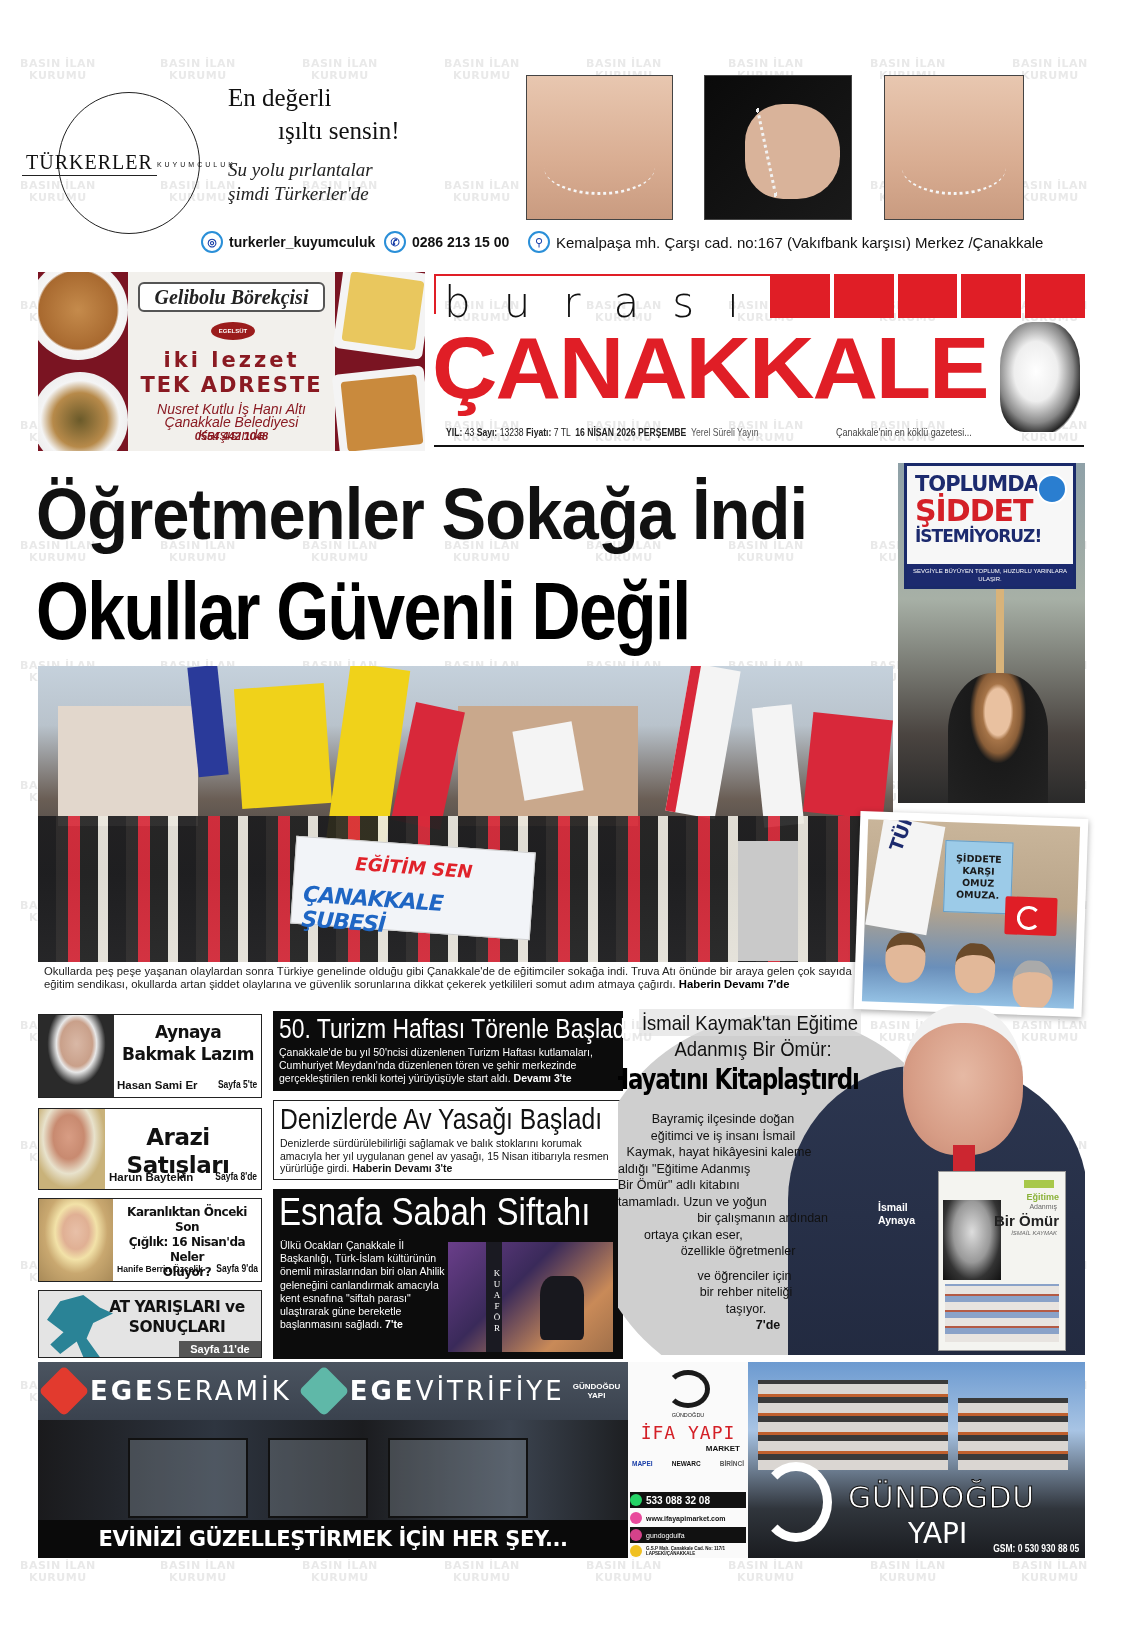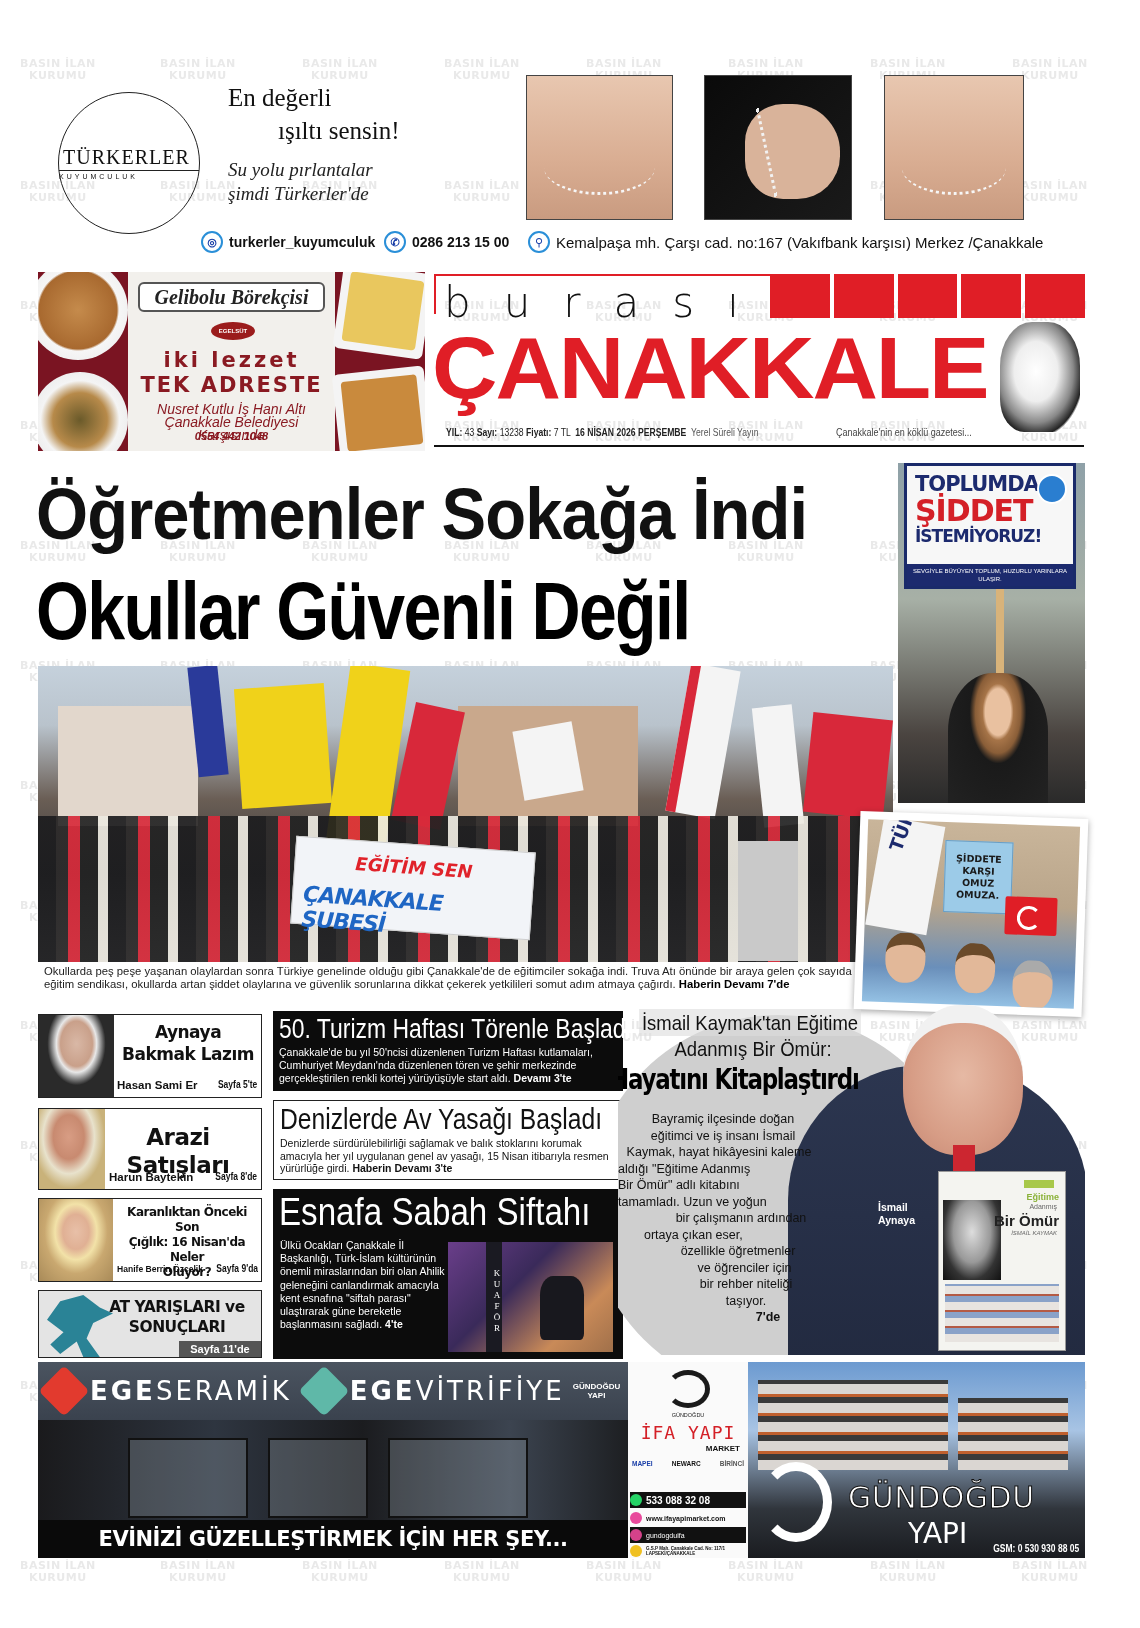--- a/index.html
+++ b/index.html
@@ -4,21 +4,21 @@
 <style>
   * { box-sizing: border-box; margin: 0; padding: 0; }
   html, body { width: 1140px; height: 1628px; background: #ffffff; overflow: hidden; }
   body { position: relative; font-family: "Liberation Sans", sans-serif; color: #111; }
   .abs { position: absolute; }
 
   
   .wm { position: absolute; font-family: "DejaVu Sans", sans-serif; font-weight: bold; font-size: 11px; line-height: 12px; color: #e9e9e9; text-align: center; letter-spacing: 0.5px; pointer-events: none; }
 
   
-  .tk-circle { left: 58px; top: 92px; width: 142px; height: 142px; border: 1.5px solid #222; border-radius: 50%; display: flex; flex-direction: column; justify-content: center; }
+  .tk-circle { left: 58px; top: 92px; width: 142px; height: 142px; border: 1.5px solid #222; border-radius: 50%; display: flex; flex-direction: row; align-items: center; justify-content: center; }
   .tk-name { font-family: "Liberation Serif", serif; font-size: 20px; letter-spacing: 1px; border-bottom: 1px solid #222; padding: 0 4px 1px; }
   .tk-sub { font-family: "Liberation Sans", sans-serif; font-size: 7px; letter-spacing: 3px; margin-top: 2px; }
   .tk-slogan1 { left: 228px; top: 84px; font-family: "Liberation Serif", serif; font-size: 25px; color: #111; }
   .tk-slogan2 { left: 278px; top: 117px; font-family: "Liberation Serif", serif; font-size: 25px; color: #111; }
   .tk-slogan3 { left: 228px; top: 158px; font-family: "Liberation Serif", serif; font-style: italic; font-size: 19px; line-height: 24px; color: #222; }
   .jewel { top: 75px; height: 145px; background: linear-gradient(180deg,#e8c7b0 0%,#d9ad92 60%,#c99b80 100%); border: 1px solid #444; overflow: hidden; }
   .jewel .chain { position: absolute; left: 12%; right: 12%; top: 45%; height: 55px; border-bottom: 3px dotted #f7f7f7; border-radius: 0 0 50% 50%; }
   .jewel.dark { background: linear-gradient(135deg,#0a0a0a 0%,#1a1a1a 100%); }
   .jewel.dark .hand { position: absolute; left: 40px; top: 28px; width: 95px; height: 95px; background: #d9b39a; border-radius: 40% 50% 45% 40%; }
   .jewel.dark .chain { left: 60px; right: auto; width: 18px; top: 30px; height: 90px; border: none; border-left: 3px dotted #f2f2f2; border-radius: 0; transform: rotate(-12deg); }
@@ -765,21 +765,21 @@
 <article class="abs" style="left:273px;top:1100px;width:350px;height:80px;border:1px solid #222;padding:2px 6px;background:#fff;">
   <div class="news-title" style="font-size:29px;line-height:32px;color:#111;">Denizlerde Av Yasağı Başladı</div>
   <div class="news-body" style="font-size:10.5px;line-height:12.5px;margin-top:2px;">
     <span>Denizlerde sürdürülebilirliği sağlamak ve balık stoklarını korumak amacıyla her yıl uygulanan genel av yasağı, 15 Nisan itibarıyla resmen yürürlüğe girdi.</span> <b>Haberin Devamı 3'te</b>
   </div>
 </article>
 
 <article class="abs news-dark" style="left:273px;top:1189px;width:350px;height:170px;padding:2px 6px;">
   <div class="news-title" style="font-size:39px;line-height:42px;">Esnafa Sabah Siftahı</div>
   <div class="news-body" style="position:absolute;left:7px;top:50px;width:165px;font-size:10.5px;line-height:13.2px;">
-    <span>Ülkü Ocakları Çanakkale İl Başkanlığı, Türk-İslam kültürünün önemli miraslarından biri olan Ahilik geleneğini canlandırmak amacıyla kent esnafına "siftah parası" ulaştırarak güne bereketle başlanmasını sağladı.</span> <b>4'te</b>
+    <span>Ülkü Ocakları Çanakkale İl Başkanlığı, Türk-İslam kültürünün önemli miraslarından biri olan Ahilik geleneğini canlandırmak amacıyla kent esnafına "siftah parası" ulaştırarak güne bereketle başlanmasını sağladı.</span> <b>7'te</b>
   </div>
   <div style="position:absolute;left:175px;top:53px;width:165px;height:110px;background:linear-gradient(135deg,#6a3e8a 0%,#3a2a5a 40%,#c98a58 75%,#a0704a 100%);">
     <div style="position:absolute;left:38px;top:0;width:16px;height:110px;background:#1a1a22;color:#fff;font-family:'Liberation Serif',serif;font-size:9px;line-height:11px;text-align:center;padding-top:8px;writing-mode:vertical-rl;text-orientation:upright;letter-spacing:1px;">KUAFÖR</div>
     <div style="position:absolute;left:92px;top:34px;width:44px;height:64px;background:#18181e;border-radius:30% 30% 10% 10%;"></div>
   </div>
 </article>
 
 <article class="abs ik-wrap">
   <div class="ik-circle"></div>
   <div class="ik-suit"></div>
@@ -797,24 +797,24 @@
   <div class="ik-t1">İsmail Kaymak'tan Eğitime</div>
   <div class="ik-t2">Adanmış Bir Ömür:</div>
   <div class="ik-t3">Hayatını Kitaplaştırdı</div>
   <div class="ik-body">
     <span class="r">Bayramiç ilçesinde doğan</span>
     <span class="r">eğitimci ve iş insanı İsmail</span>
     <span class="r" style="margin-left:-8px;">Kaymak, hayat hikâyesini kaleme</span>
     <span class="r" style="text-align:left;">aldığı "Eğitime Adanmış</span>
     <span class="r" style="text-align:left;">Bir Ömür" adlı kitabını</span>
     <span class="r" style="text-align:left;">tamamladı. Uzun ve yoğun</span>
-    <span class="r" style="text-align:center;padding-left:24px;margin-left:12px;">bir çalışmanın ardından</span>
+    <span class="r" style="text-align:right;padding-left:24px;margin-left:12px;">bir çalışmanın ardından</span>
     <span class="r" style="text-align:left;padding-left:26px;">ortaya çıkan eser,</span>
     <span class="r" style="padding-left:30px;">özellikle öğretmenler</span>
-    <span class="r" style="padding-left:43px;">ve öğrenciler için</span>
+    <span class="r" style="padding-left:43px;margin-top:8px;">ve öğrenciler için</span>
     <span class="r" style="padding-left:46px;">bir rehber niteliği</span>
     <span class="r" style="padding-left:46px;">taşıyor.</span>
     <b class="r" style="padding-left:90px;">7'de</b>
   </div>
   <div class="ik-name">
     <div>İsmail</div>
     <div>Aynaya</div>
   </div>
 </article>
 

